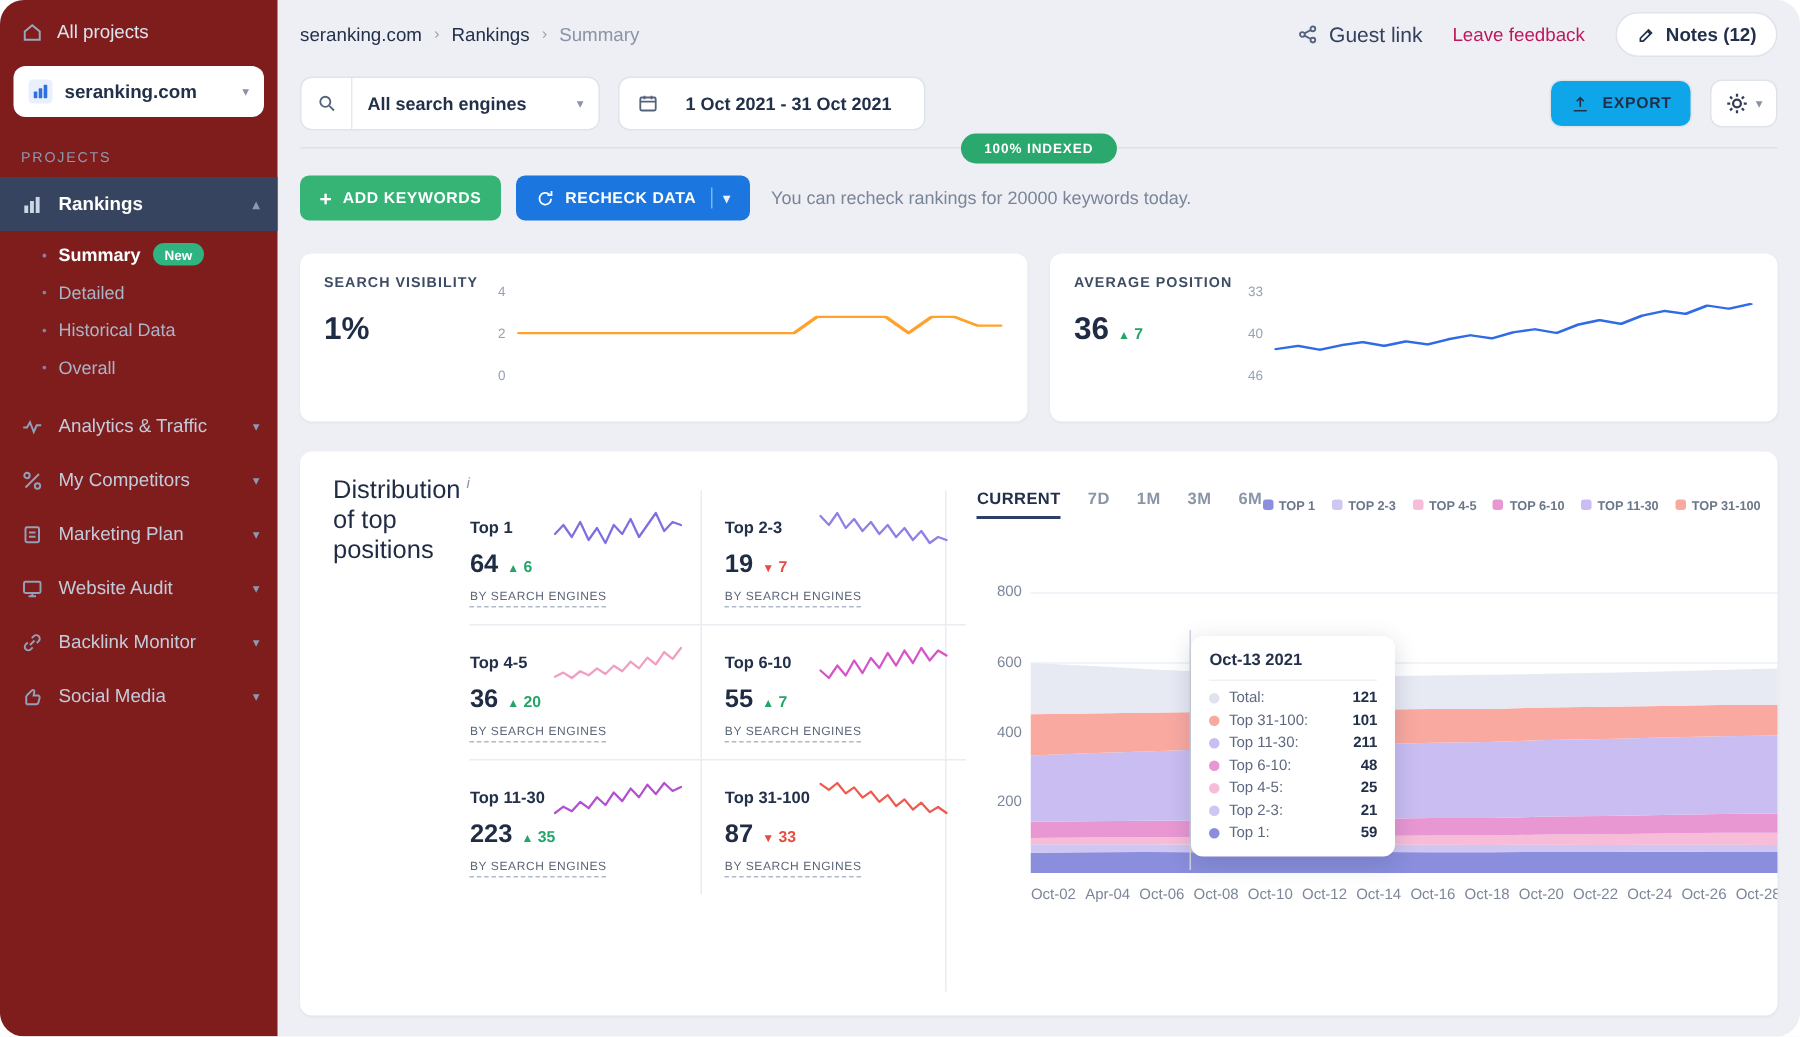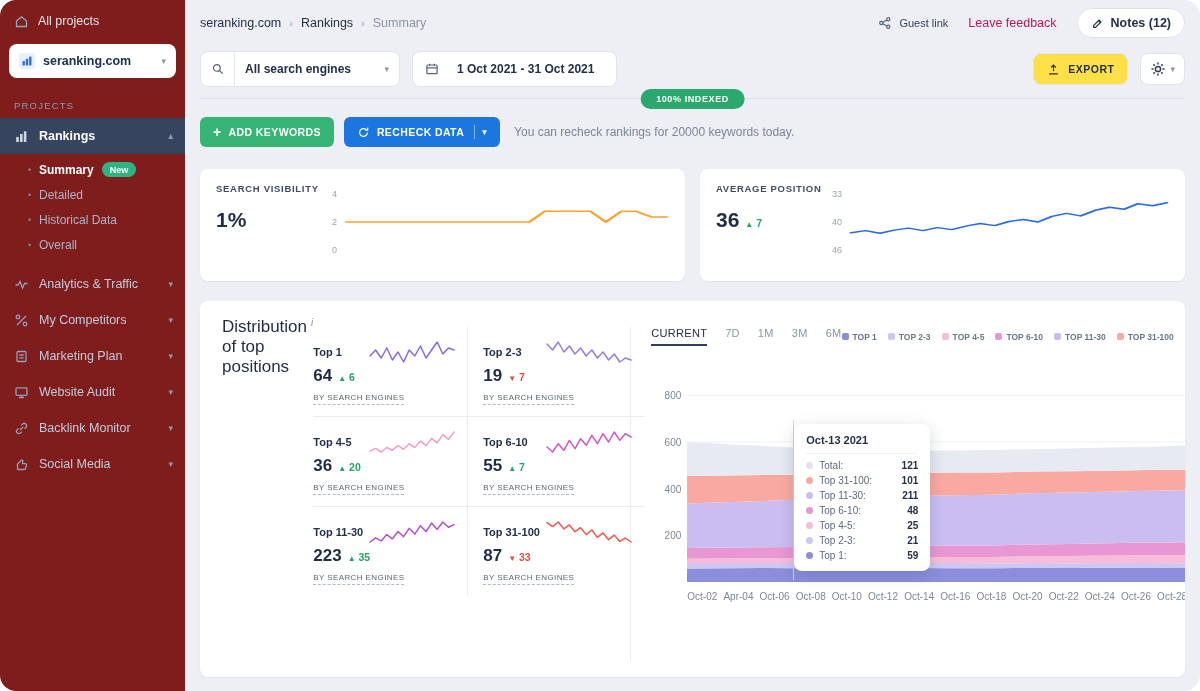--- a/index.html
+++ b/index.html
@@ -28,35 +28,35 @@
 .sub-item.active{color:#fff;font-weight:bold}
 .badge-new{background:#2eb381;color:#fff;font-size:9px;font-weight:bold;padding:2.5px 8px;border-radius:9px}
 
 .content{flex:1;display:flex;flex-direction:column;min-width:0;padding:0 15px}
 .row-header{height:46px;display:flex;align-items:center}
 .breadcrumb{display:flex;align-items:center;gap:8px;font-size:12.5px}
 .crumb{color:#22304a;cursor:pointer}
 .crumb.current{color:#8a94a6;cursor:default}
 .crumb-sep{color:#9aa3b3;font-size:11px}
 .header-right{margin-left:auto;display:flex;align-items:center;gap:20px}
-.guest-link{display:flex;gap:7px;align-items:center;font-size:11px;color:#33415c;cursor:pointer}
+.guest-link{display:flex;gap:7px;align-items:center;font-size:14px;color:#33415c;cursor:pointer}
 .guest-link .icon{color:#55637c}
 .feedback-link{font-size:12.5px;color:#be185d;cursor:pointer}
 .notes-btn{display:flex;align-items:center;gap:7px;background:#fff;border:1px solid #dfe3ea;border-radius:16px;height:30px;padding:0 13px;font-size:12.5px;font-weight:bold;color:#22304a;cursor:pointer}
 
 .row-toolbar{display:flex;align-items:center;gap:12px;margin-top:2px;height:42px}
 .select{background:#fff;border:1px solid #dfe3ea;border-radius:8px;height:36px;display:flex;align-items:center;cursor:pointer}
 .se-select{width:200px}
 .select .addon{width:34px;align-self:stretch;display:flex;align-items:center;justify-content:center;border-right:1px solid #e6e9ef;color:#55637c}
 .select .txt{font-size:12px;font-weight:bold;color:#22304a;padding:0 10px;flex:1;white-space:nowrap}
 .select .chev{padding-right:10px}
 .date-select{padding:0 12px;gap:8px}
 .date-select .icon{color:#55637c}
 .toolbar-right{margin-left:auto;display:flex;gap:12px;align-items:center}
-.export-btn{height:32px;background:#fde047;border:1px solid #dfe3ea;border-radius:8px;display:flex;align-items:center;gap:8px;padding:0 13px;font-size:10.5px;font-weight:bold;letter-spacing:.5px;color:#22304a;cursor:pointer}
+.export-btn{height:32px;background:#0ea5e9;border:1px solid #dfe3ea;border-radius:8px;display:flex;align-items:center;gap:8px;padding:0 13px;font-size:10.5px;font-weight:bold;letter-spacing:.5px;color:#22304a;cursor:pointer}
 .gear-btn{height:32px;background:#fff;border:1px solid #dfe3ea;border-radius:8px;display:flex;align-items:center;gap:4px;padding:0 9px;cursor:pointer;color:#333d52}
 
 .divider{position:relative;margin-top:8px;border-top:1px solid #dde2ea;height:0}
 .indexed-pill{position:absolute;top:-10px;left:50%;transform:translateX(-50%);background:#2aa86d;color:#fff;font-size:9px;font-weight:bold;letter-spacing:.6px;padding:5px 16px;border-radius:11px}
 
 .row-actions{display:flex;align-items:center;gap:10px;margin-top:18px}
 .btn{height:30px;border-radius:6px;color:#fff;font-size:10.5px;font-weight:bold;letter-spacing:.4px;display:flex;align-items:center;gap:7px;padding:0 13px;cursor:pointer;border:none}
 .btn-green{background:#35b476}
 .btn-blue{background:#1b76e0}
 .plus-glyph{font-size:14px;font-weight:bold;line-height:1}
@@ -92,21 +92,21 @@
 .cell-top{display:flex;align-items:center;justify-content:space-between;gap:6px}
 .cell-label{font-size:11px;font-weight:bold;color:#22304a;white-space:nowrap}
 .minispark{width:86px;height:24px;flex-shrink:0}
 .cell-val{display:flex;align-items:baseline;gap:6px;margin-top:2px}
 .cell-val .v{font-size:17px;font-weight:bold;color:#1f2c44}
 .bse{display:inline-block;margin-top:7px;font-size:8px;letter-spacing:.4px;color:#5c6678;border-bottom:1px dashed #b0b9c8;padding-bottom:2px;cursor:pointer;white-space:nowrap}
 
 .chart-zone{flex:1;min-width:0;padding:0 22px 0 20px;display:flex;flex-direction:column}
 .chart-header{display:flex;align-items:center}
 .tabs{display:flex;gap:18px}
-.tab{font-size:11px;font-weight:normal;color:#8a95a8;padding-bottom:5px;cursor:pointer;letter-spacing:.3px}
+.tab{font-size:11px;font-weight:bold;color:#8a95a8;padding-bottom:5px;cursor:pointer;letter-spacing:.3px}
 .tab.active{color:#22304a;border-bottom:2px solid #2d3f66}
 .legend{margin-left:auto;display:flex;gap:11px;align-items:center;flex-wrap:nowrap}
 .legend-item{display:flex;align-items:center;gap:4px;cursor:pointer}
 .swatch{width:7px;height:7px;border-radius:2px}
 .legend-label{font-size:8.5px;font-weight:bold;color:#6b7689;white-space:nowrap}
 .chart-body{position:relative;margin-top:26px;padding-left:36px}
 .plot{position:relative;height:210px}
 .plot svg{position:absolute;inset:0;width:100%;height:100%}
 .yticks{position:absolute;left:-36px;top:0;width:30px;height:210px}
 .ytick{position:absolute;right:0;transform:translateY(-50%);font-size:10px;color:#7c8699}

